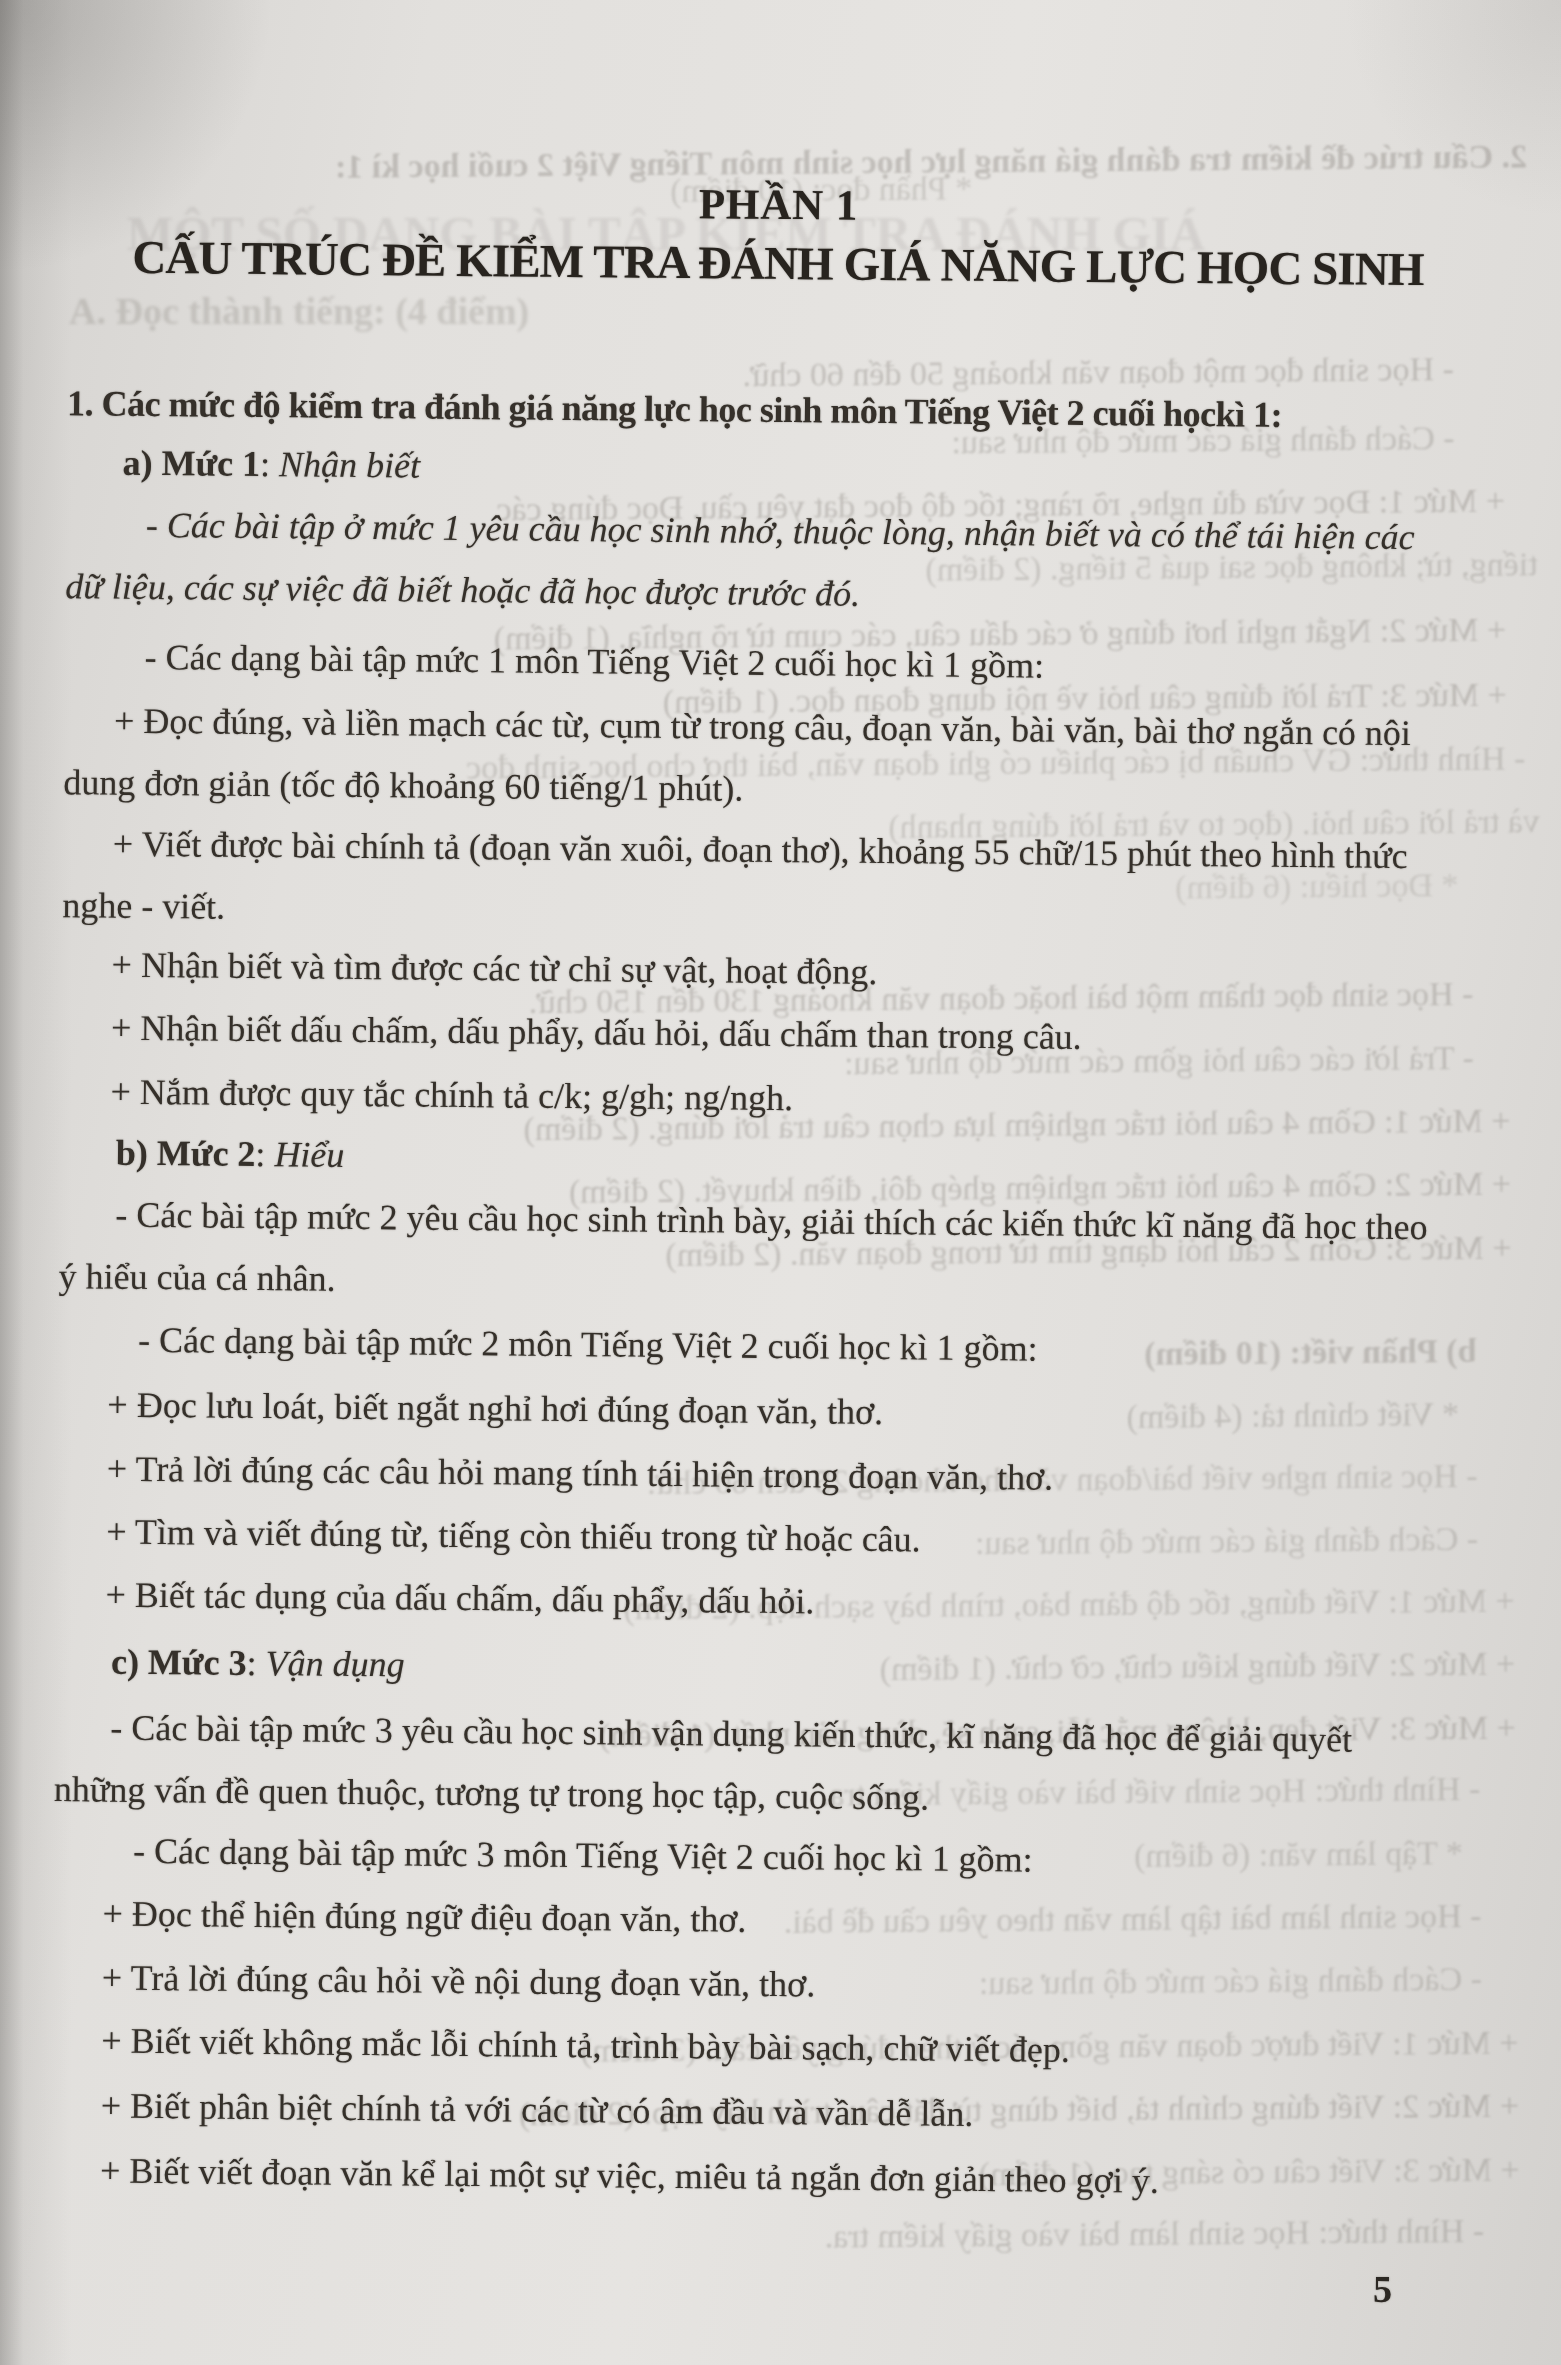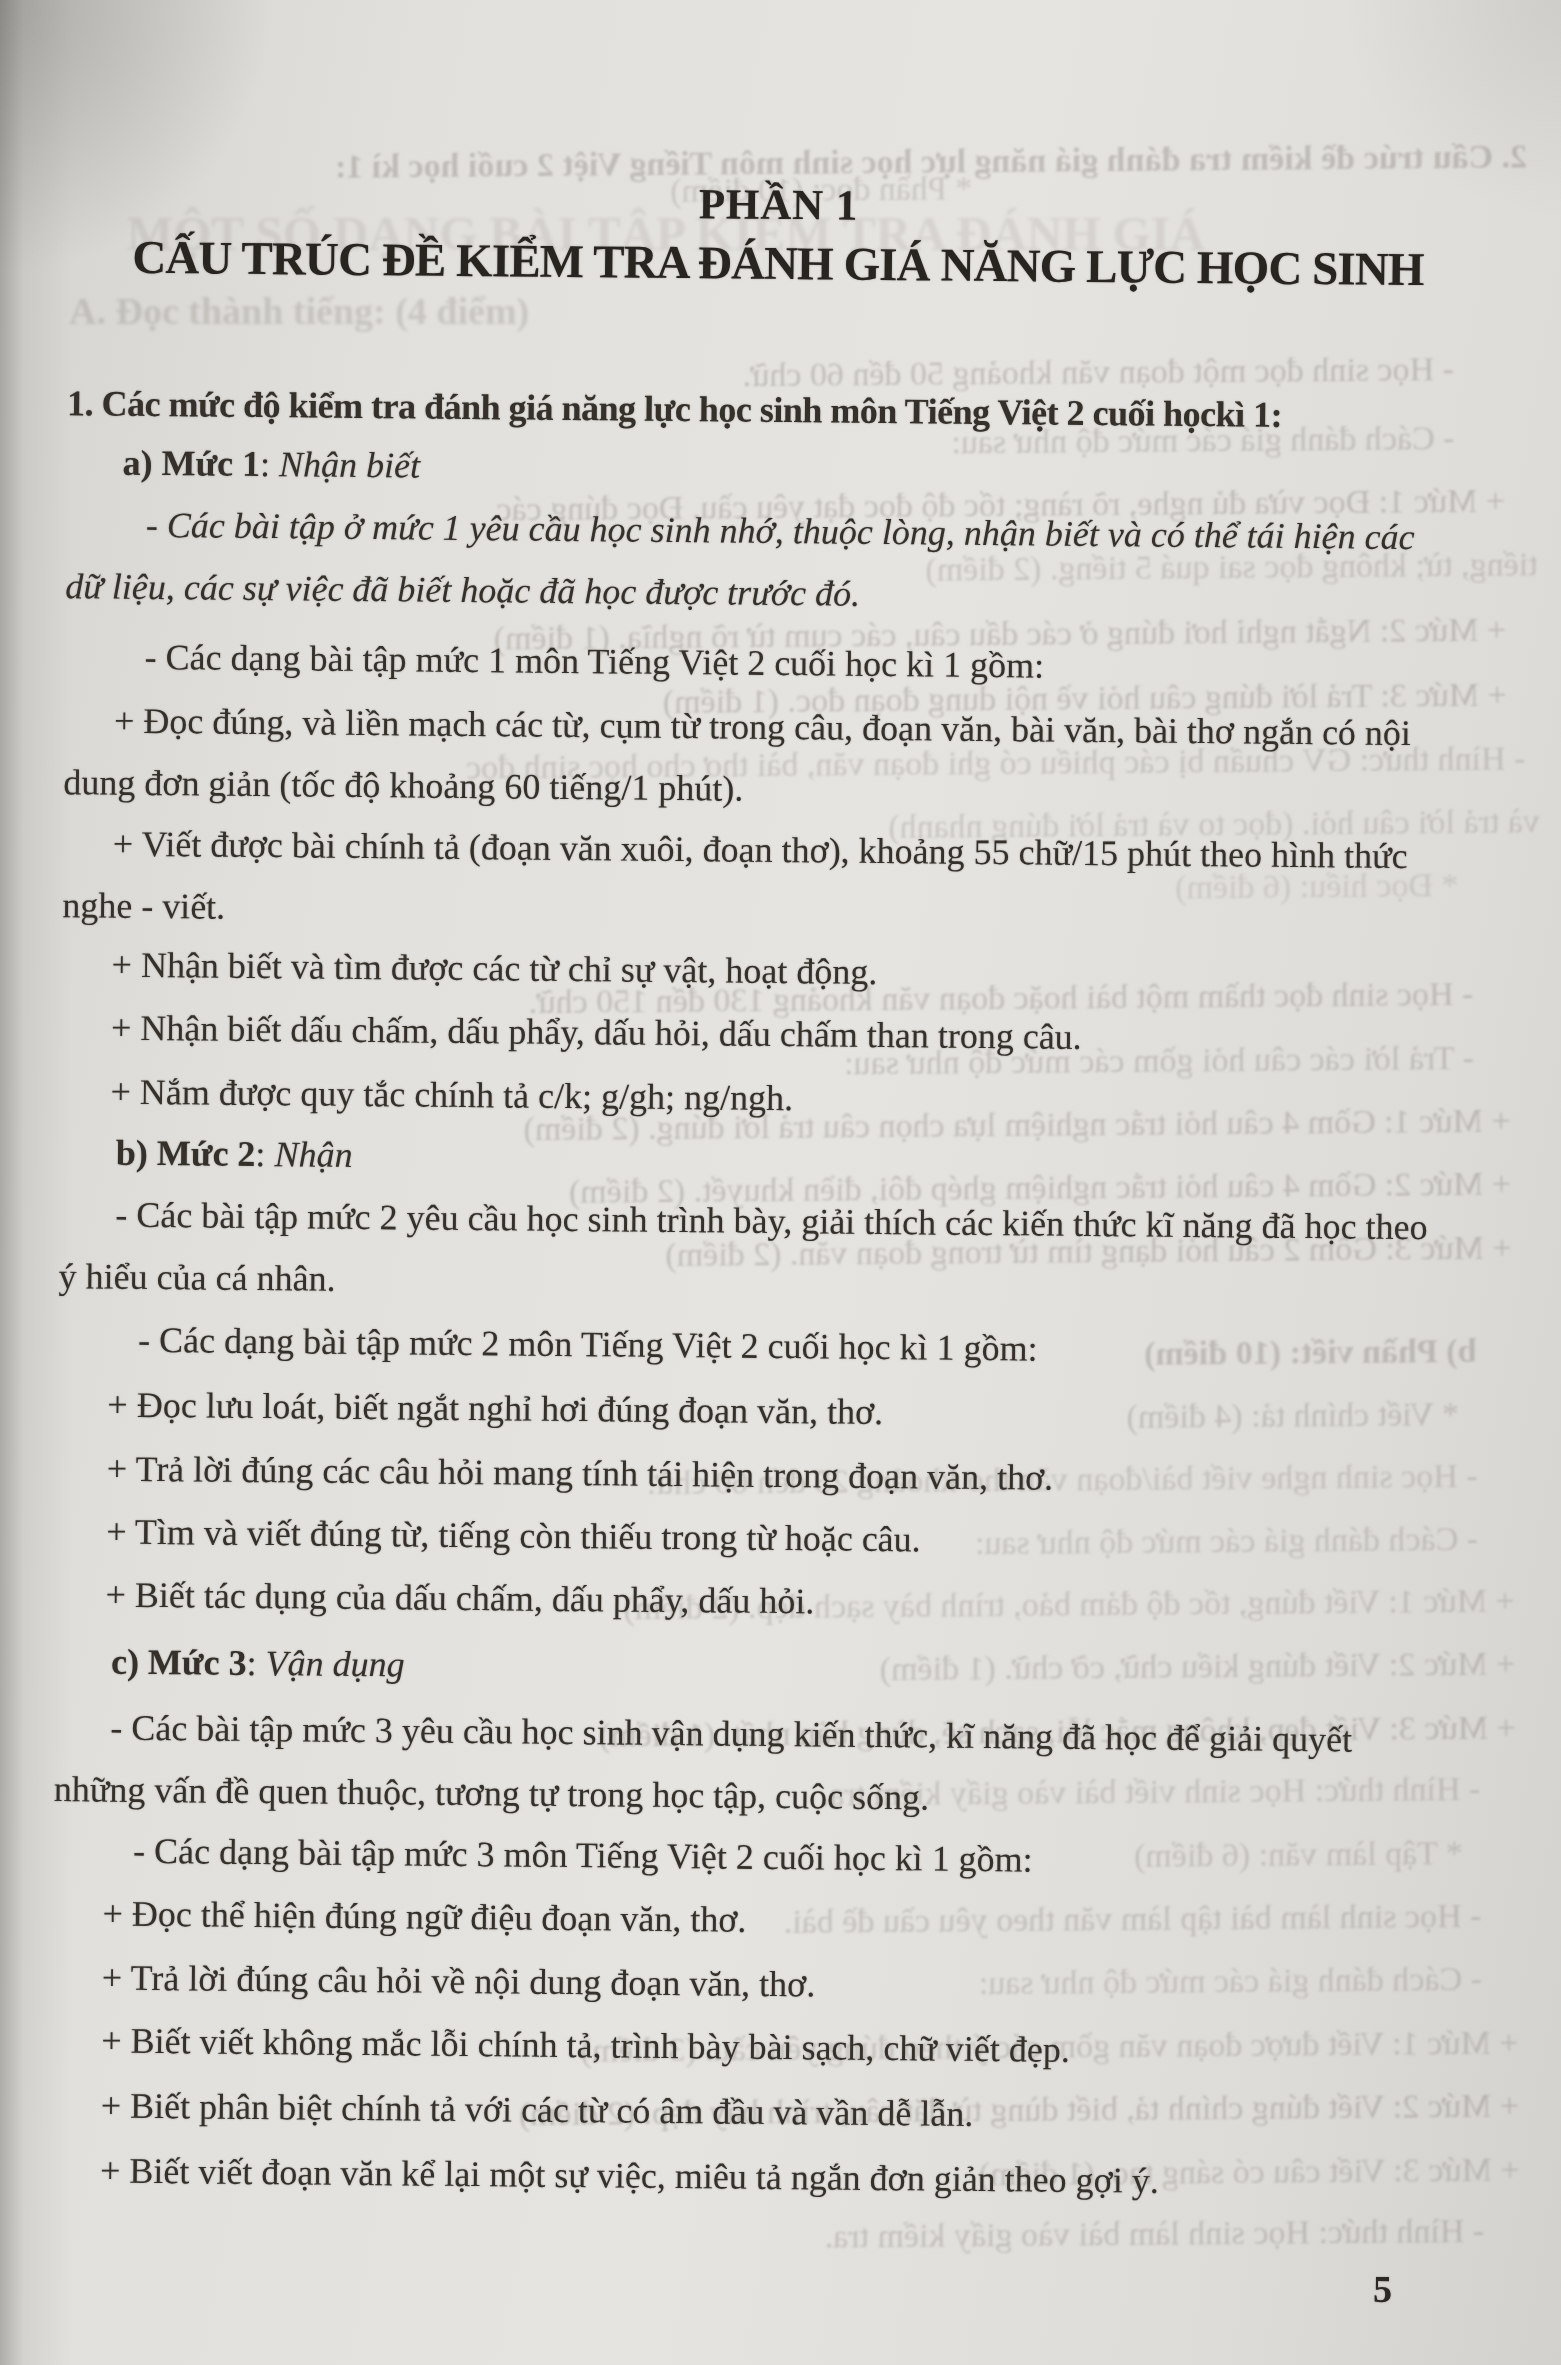--- a/index.html
+++ b/index.html
@@ -114,21 +114,21 @@
     <div id="content-blocks">
         <p class="blk bold" style="top: 379px; text-indent: 0px; white-space: nowrap;">1. Các mức độ kiểm tra đánh giá năng lực học sinh môn Tiếng Việt 2 cuối họckì 1:</p>
         <p class="blk" style="top: 438px; text-indent: 56px;"><span class="b">a) Mức 1</span><span>: </span><span class="i">Nhận biết</span></p>
         <p class="blk italic" style="top: 500px; text-indent: 80px;">- Các bài tập ở mức 1 yêu cầu học sinh nhớ, thuộc lòng, nhận biết và có thể tái hiện các dữ liệu, các sự việc đã biết hoặc đã học được trước đó.</p>
         <p class="blk" style="top: 632px; text-indent: 80px;">- Các dạng bài tập mức 1 môn Tiếng Việt 2 cuối học kì 1 gồm:</p>
         <p class="blk" style="top: 696px; text-indent: 50px;">+ Đọc đúng, và liền mạch các từ, cụm từ trong câu, đoạn văn, bài văn, bài thơ ngắn có nội dung đơn giản (tốc độ khoảng 60 tiếng/1 phút).</p>
         <p class="blk" style="top: 819px; text-indent: 50px;">+ Viết được bài chính tả (đoạn văn xuôi, đoạn thơ), khoảng 55 chữ/15 phút theo hình thức nghe - viết.</p>
         <p class="blk" style="top: 940px; text-indent: 50px;">+ Nhận biết và tìm được các từ chỉ sự vật, hoạt động.</p>
         <p class="blk" style="top: 1003px; text-indent: 50px;">+ Nhận biết dấu chấm, dấu phẩy, dấu hỏi, dấu chấm than trong câu.</p>
         <p class="blk" style="top: 1067px; text-indent: 50px;">+ Nắm được quy tắc chính tả c/k; g/gh; ng/ngh.</p>
-        <p class="blk" style="top: 1128px; text-indent: 56px;"><span class="b">b) Mức 2</span><span>: </span><span class="i">Nhận</span></p>
+        <p class="blk" style="top: 1128px; text-indent: 56px;"><span class="b">b) Mức 2</span><span>: </span><span class="i">Hiểu</span></p>
         <p class="blk" style="top: 1190px; text-indent: 56px;">- Các bài tập mức 2 yêu cầu học sinh trình bày, giải thích các kiến thức kĩ năng đã học theo ý hiểu của cá nhân.</p>
         <p class="blk" style="top: 1315px; text-indent: 80px;">- Các dạng bài tập mức 2 môn Tiếng Việt 2 cuối học kì 1 gồm:</p>
         <p class="blk" style="top: 1380px; text-indent: 50px;">+ Đọc lưu loát, biết ngắt nghỉ hơi đúng đoạn văn, thơ.</p>
         <p class="blk" style="top: 1444px; text-indent: 50px;">+ Trả lời đúng các câu hỏi mang tính tái hiện trong đoạn văn, thơ.</p>
         <p class="blk" style="top: 1507px; text-indent: 50px;">+ Tìm và viết đúng từ, tiếng còn thiếu trong từ hoặc câu.</p>
         <p class="blk" style="top: 1570px; text-indent: 50px;">+ Biết tác dụng của dấu chấm, dấu phẩy, dấu hỏi.</p>
         <p class="blk" style="top: 1637px; text-indent: 56px;"><span class="b">c) Mức 3</span><span>: </span><span class="i">Vận dụng</span></p>
         <p class="blk" style="top: 1703px; text-indent: 56px;">- Các bài tập mức 3 yêu cầu học sinh vận dụng kiến thức, kĩ năng đã học để giải quyết những vấn đề quen thuộc, tương tự trong học tập, cuộc sống.</p>
         <p class="blk" style="top: 1826px; text-indent: 80px;">- Các dạng bài tập mức 3 môn Tiếng Việt 2 cuối học kì 1 gồm:</p>
         <p class="blk" style="top: 1889px; text-indent: 50px;">+ Đọc thể hiện đúng ngữ điệu đoạn văn, thơ.</p>

